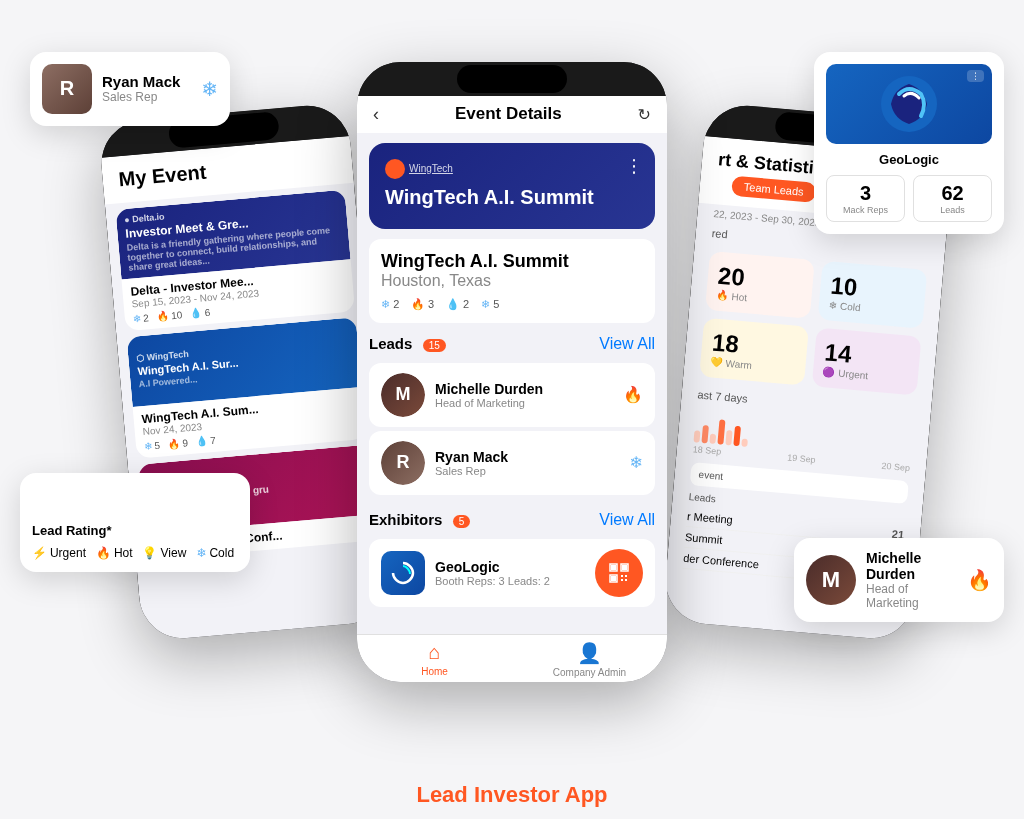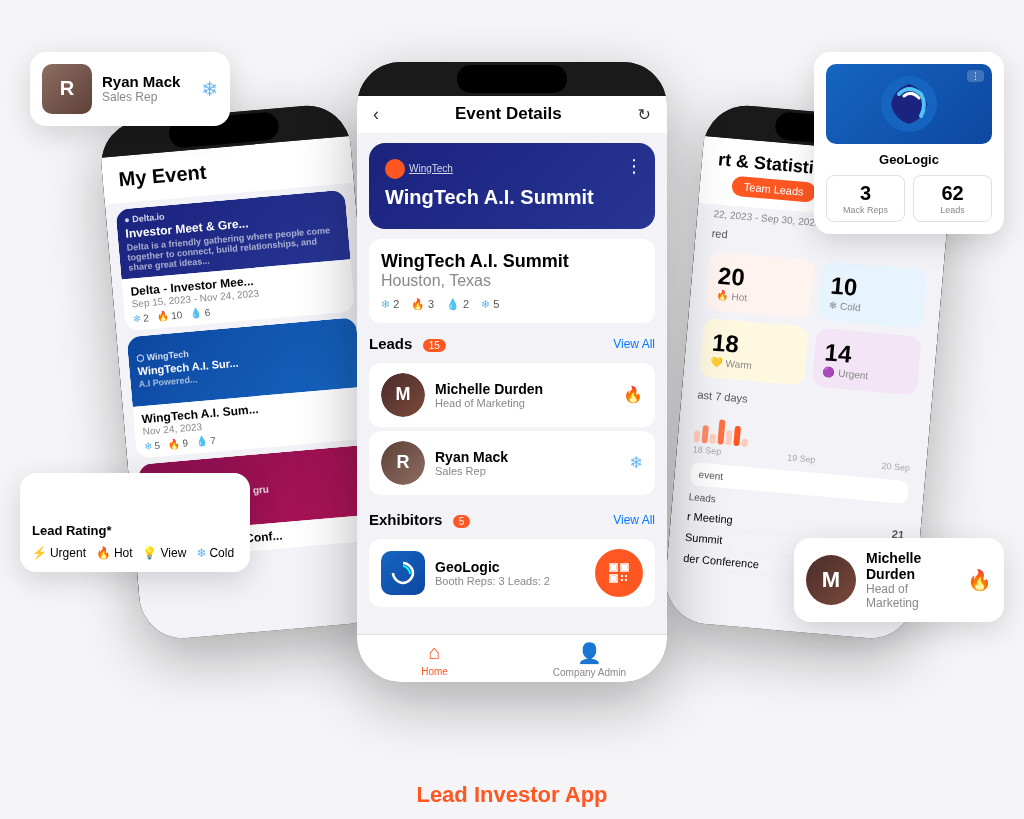--- a/index.html
+++ b/index.html
@@ -196,21 +196,21 @@
     }
     .section-badge {
       background: #ff5722;
       color: #fff;
       font-size: 10px;
       border-radius: 10px;
       padding: 1px 6px;
       margin-left: 6px;
     }
     .section-link {
-      font-size: 12px;
+      font-size: 16px;
       color: #007aff;
     }
 
     .lead-card {
       background: #fff;
       margin: 4px 12px;
       border-radius: 12px;
       padding: 10px 12px;
       display: flex;
       align-items: center;

